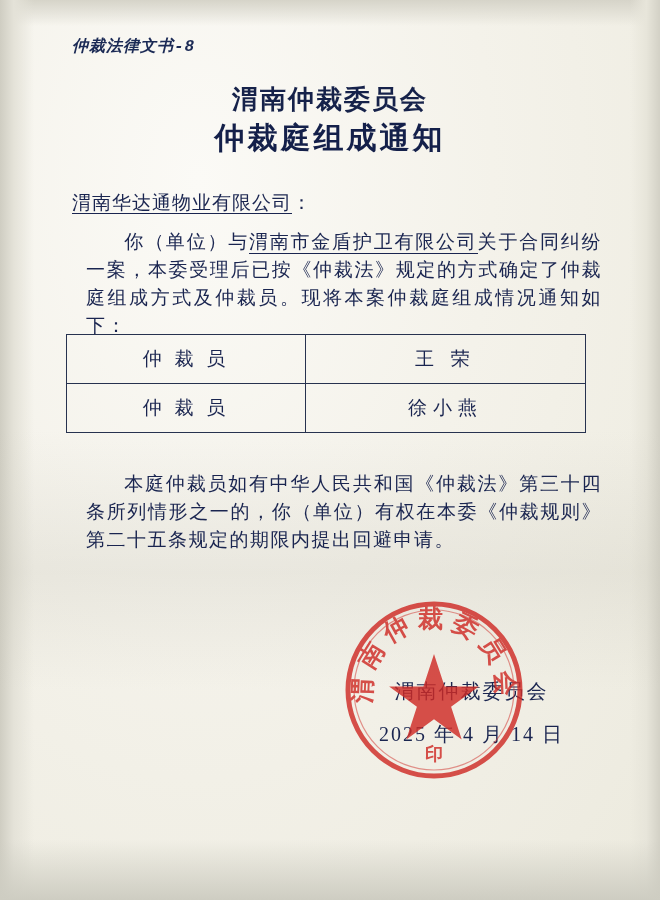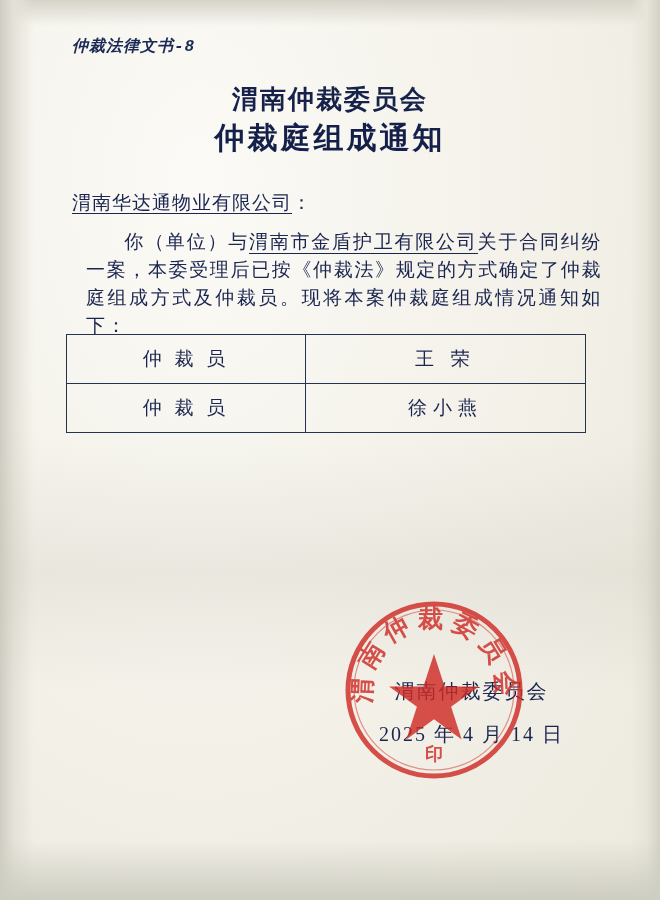--- a/index.html
+++ b/index.html
@@ -209,20 +209,23 @@
           <td class="role">仲 裁 员</td>
           <td class="name">王 荣</td>
         </tr>
         <tr>
           <td class="role">仲 裁 员</td>
           <td class="name">徐小燕</td>
         </tr>
       </tbody>
     </table>
 
+    <div class="para p2">
+      <span class="indent"></span><span>本庭仲裁员如有中华人民共和国《仲裁法》第三十四条所列情形之一的，你（单位）有权在本委《仲裁规则》第二十五条规定的期限内提出回避申请。</span>
+    </div>
 
     <div class="sign-block">
       <div class="sign-org">渭南仲裁委员会</div>
       <div class="sign-date">2025 年 4 月 14 日</div>
     </div>
 
     <div class="seal">
       <svg width="188" height="188" viewBox="0 0 188 188">
         <circle cx="94" cy="94" r="86" fill="none" stroke="#cf2b26" stroke-width="5"></circle>
         <circle cx="94" cy="94" r="80" fill="none" stroke="#cf2b26" stroke-width="1.2" opacity="0.6"></circle>

